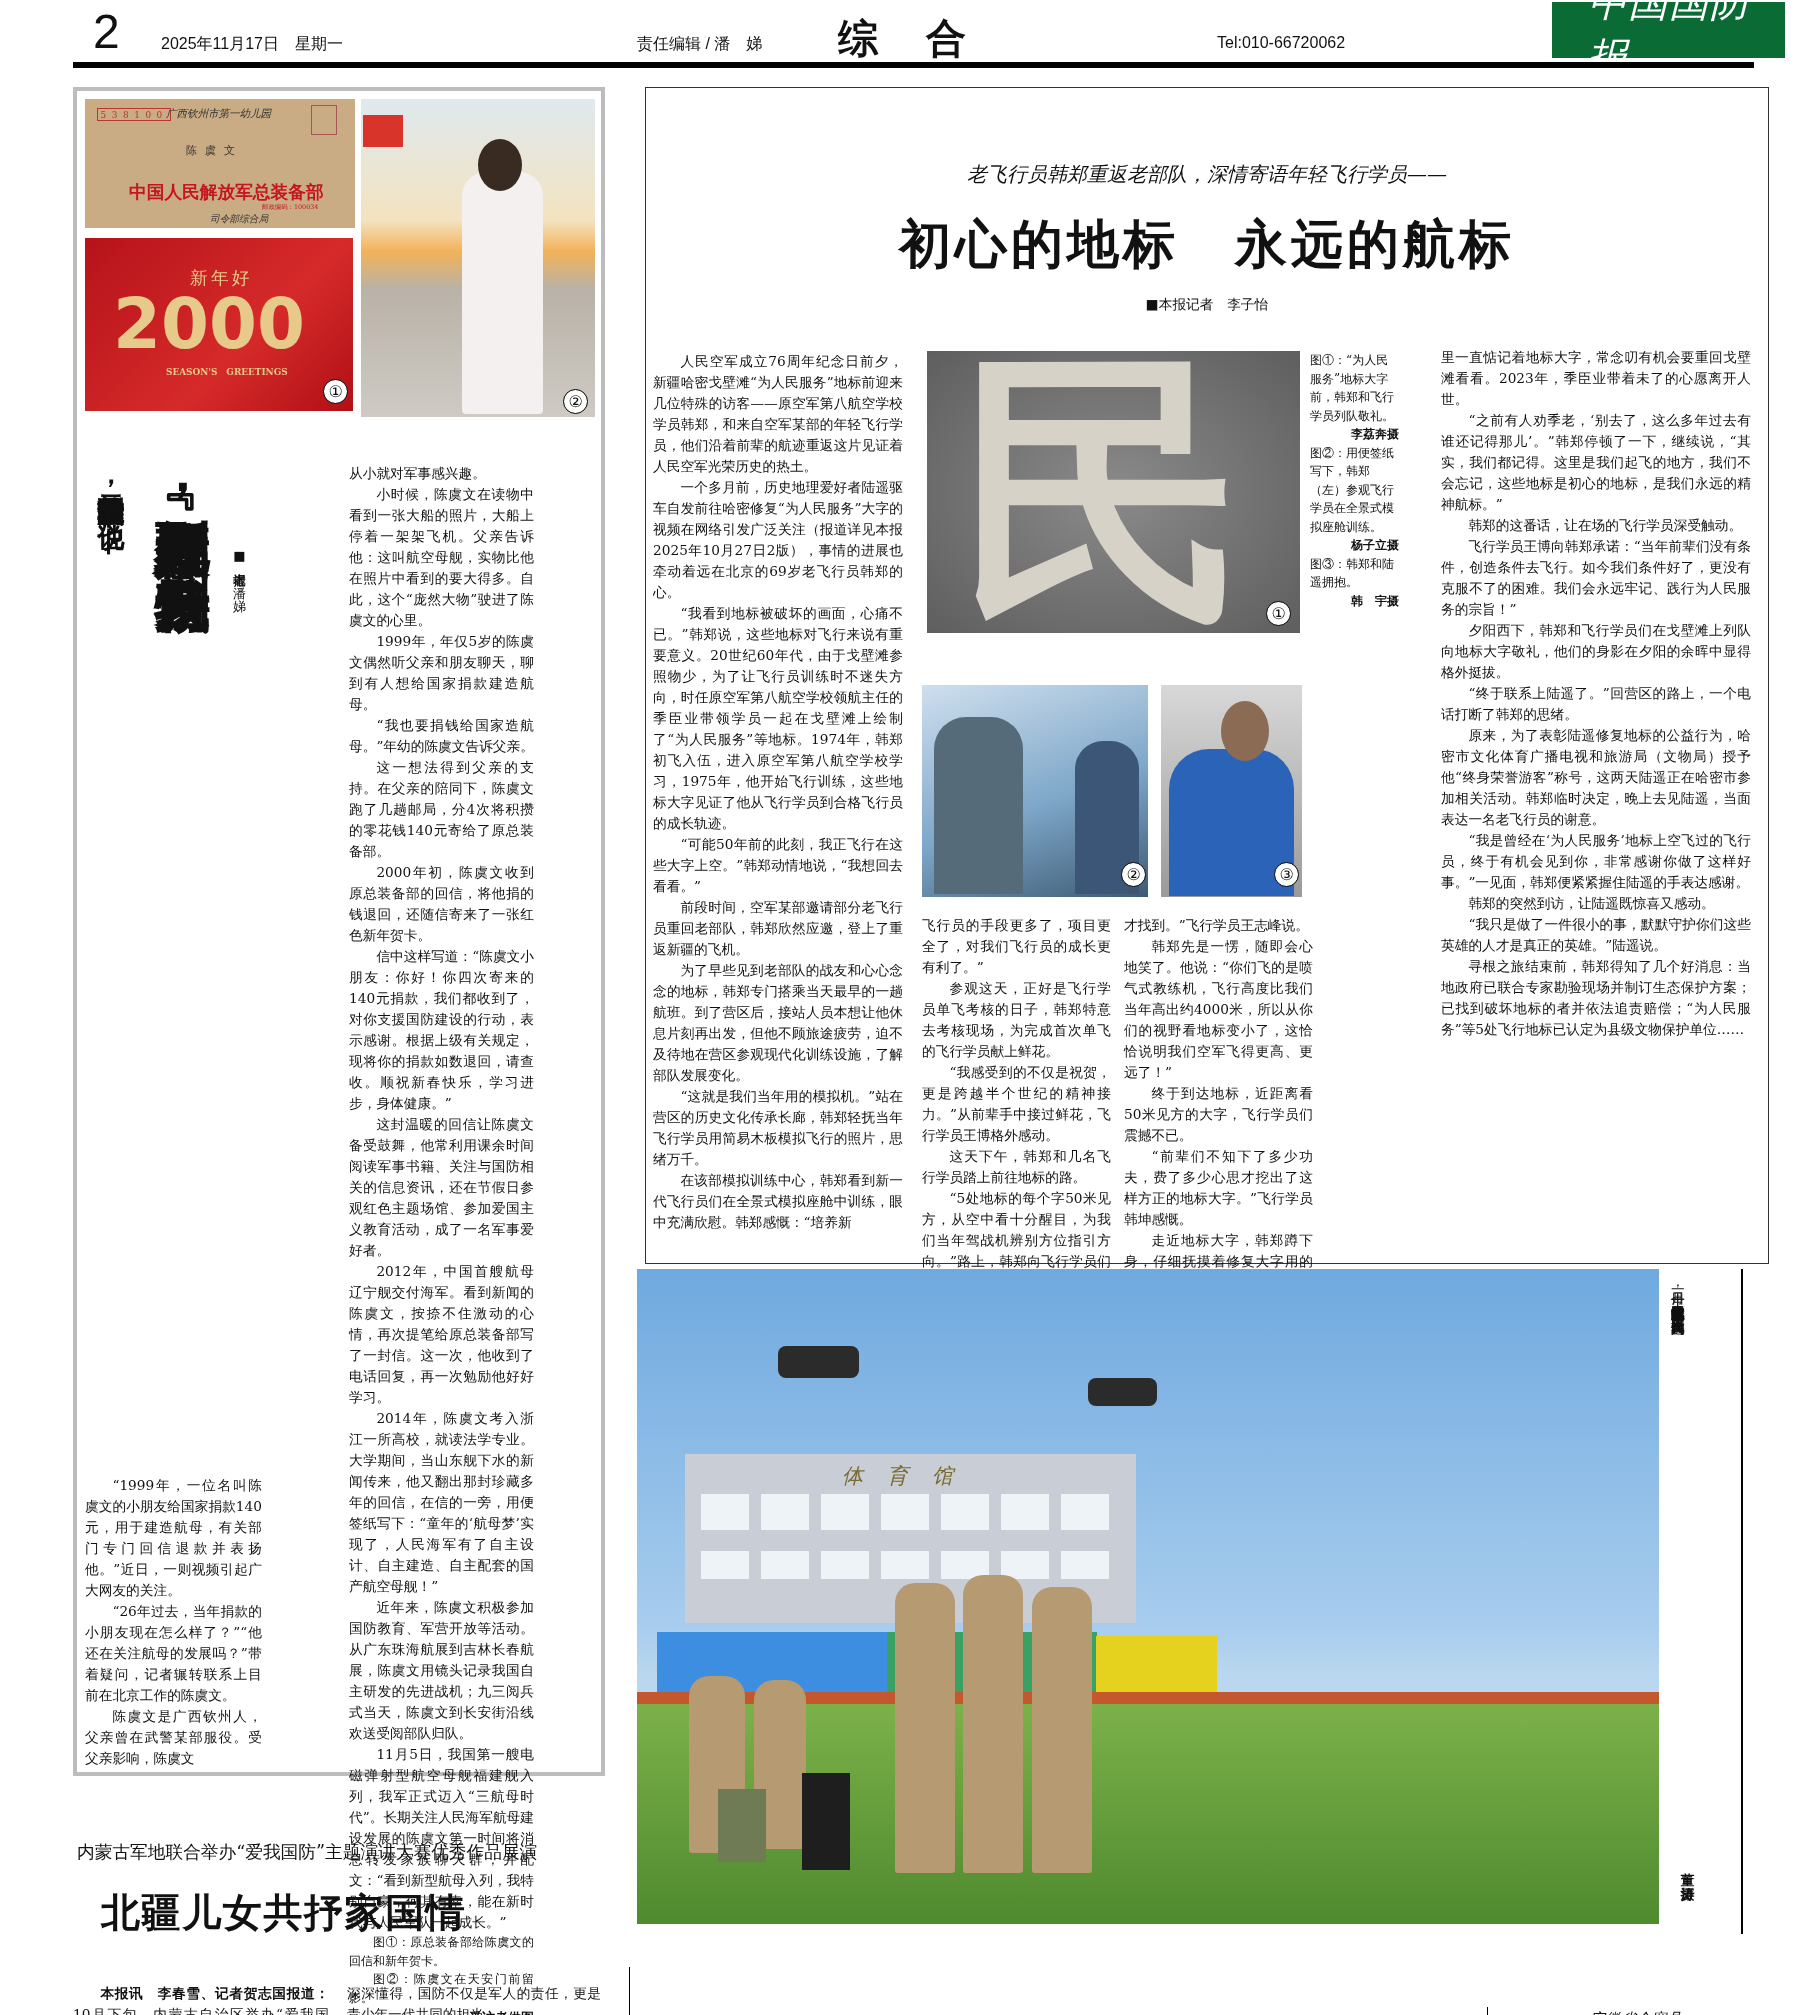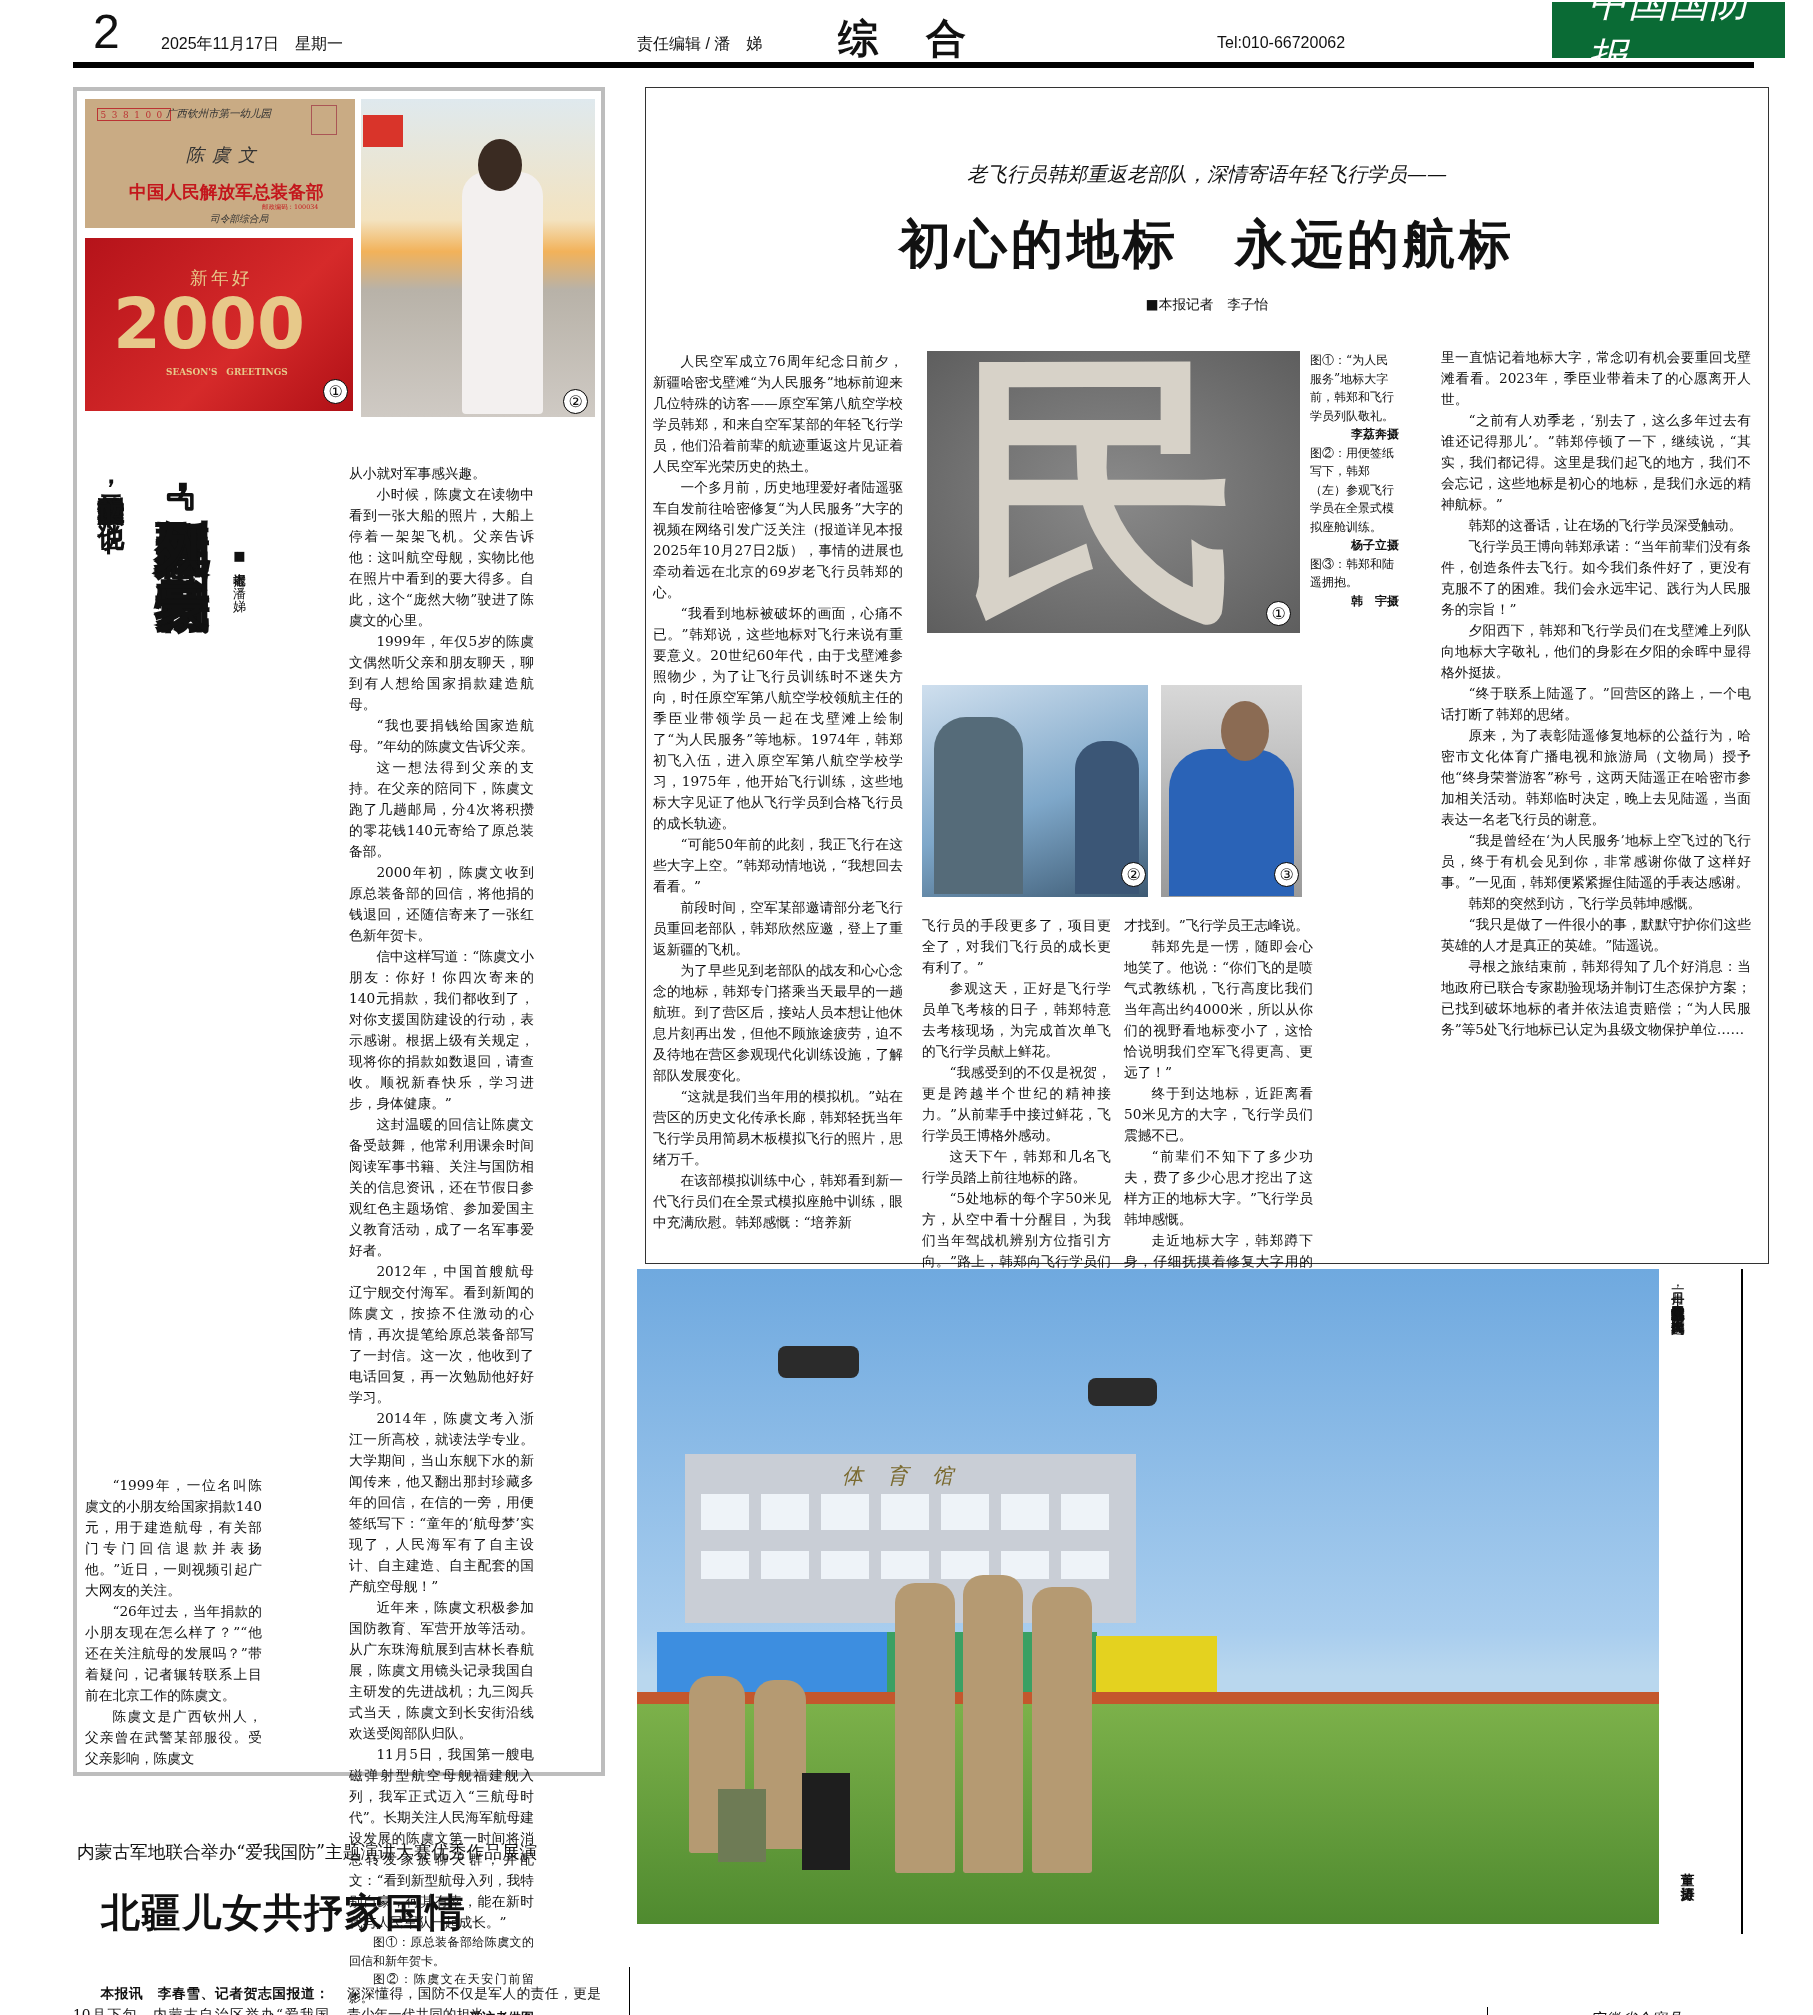--- a/index.html
+++ b/index.html
@@ -37,21 +37,21 @@
 <div class="abs pg-tel">Tel:010-66720062</div>
 <div class="abs logo">中国国防报</div>
 <div class="abs rule"></div>
 
 <div class="abs box-left"></div>
 
 <div class="abs" style="left:85px;top:99px;width:270px;height:129px;background:#c9ab84;">
   <div class="abs" style="left:12px;top:8.9px;font-size:8.9px;color:#b33;letter-spacing:5.6px;border:0.4px solid #b33;padding:0.8px 2.4px;">538100</div>
   <div class="abs" style="left:81px;top:8px;font-size:10.5px;color:#333;font-style:italic;">广西钦州市第一幼儿园</div>
   <div class="abs" style="left:226px;top:5.6px;width:24px;height:28px;border:0.4px solid #a55;"></div>
-  <div class="abs" style="left:101px;top:44px;font-size:18px;color:#333;font-style:italic;letter-spacing:8px;">陈虞文</div>
+  <div class="abs" style="left:101px;top:44px;font-size:11px;color:#333;letter-spacing:8px;">陈虞文</div>
   <div class="abs" style="left:44px;top:81px;font-size:17.7px;color:#c4161c;font-family:'DejaVu Sans',sans-serif;font-weight:bold;">中国人民解放军总装备部</div>
   <div class="abs" style="left:177px;top:104px;font-size:6.4px;color:#c4161c;">邮政编码：100034</div>
   <div class="abs" style="left:113px;top:114px;font-size:9.7px;color:#333;font-style:italic;margin-left:12px;">司令部综合局</div>
 </div>
 
 <div class="abs" style="left:85px;top:238px;width:268px;height:173px;background:linear-gradient(135deg,#b5131a,#d62a2a 60%,#b01016);">
   <div class="abs" style="left:105px;top:28px;font-size:17.7px;color:#e7c98a;letter-spacing:3.2px;">新年好</div>
   <div class="abs" style="left:28px;top:52px;font-size:69px;line-height:69px;color:#e7c98a;font-family:'DejaVu Sans',sans-serif;font-weight:bold;">2000</div>
   <div class="abs" style="left:81px;top:128px;font-size:8.9px;color:#e7c98a;font-weight:bold;">SEASON'S　GREETINGS</div>
   <div class="badge" style="left:238px;top:141px;">①</div>
@@ -155,21 +155,21 @@
 
 <div class="abs col-text" style="left:1441px;top:347px;width:310px;">
   <p style="text-indent:0">里一直惦记着地标大字，常念叨有机会要重回戈壁滩看看。2023年，季臣业带着未了的心愿离开人世。</p>
   <p>“之前有人劝季老，‘别去了，这么多年过去有谁还记得那儿’。”韩郑停顿了一下，继续说，“其实，我们都记得。这里是我们起飞的地方，我们不会忘记，这些地标是初心的地标，是我们永远的精神航标。”</p>
   <p>韩郑的这番话，让在场的飞行学员深受触动。</p>
   <p>飞行学员王博向韩郑承诺：“当年前辈们没有条件，创造条件去飞行。如今我们条件好了，更没有克服不了的困难。我们会永远牢记、践行为人民服务的宗旨！”</p>
   <p>夕阳西下，韩郑和飞行学员们在戈壁滩上列队向地标大字敬礼，他们的身影在夕阳的余晖中显得格外挺拔。</p>
   <p>“终于联系上陆遥了。”回营区的路上，一个电话打断了韩郑的思绪。</p>
   <p>原来，为了表彰陆遥修复地标的公益行为，哈密市文化体育广播电视和旅游局（文物局）授予他“终身荣誉游客”称号，这两天陆遥正在哈密市参加相关活动。韩郑临时决定，晚上去见陆遥，当面表达一名老飞行员的谢意。</p>
   <p>“我是曾经在‘为人民服务’地标上空飞过的飞行员，终于有机会见到你，非常感谢你做了这样好事。”一见面，韩郑便紧紧握住陆遥的手表达感谢。</p>
-  <p>韩郑的突然到访，飞行学员韩坤感慨。</p>
+  <p>韩郑的突然到访，让陆遥既惊喜又感动。</p>
   <p>“我只是做了一件很小的事，默默守护你们这些英雄的人才是真正的英雄。”陆遥说。</p>
   <p>寻根之旅结束前，韩郑得知了几个好消息：当地政府已联合专家勘验现场并制订生态保护方案；已找到破坏地标的者并依法追责赔偿；“为人民服务”等5处飞行地标已认定为县级文物保护单位……</p>
 </div>
 
 <div class="abs photo" style="left:637px;top:1269px;width:1022px;height:655px;background:linear-gradient(180deg,#6fa9df 0%,#a8cdee 55%,#b9d7ee 62%);">
   <div class="abs" style="left:141px;top:77px;width:81px;height:32px;background:#2b2b2b;border-radius:8px;"></div>
   <div class="abs" style="left:451px;top:109px;width:69px;height:28px;background:#2b2b2b;border-radius:8px;"></div>
   <div class="abs" style="left:48px;top:185px;width:451px;height:169px;background:#c9ced6;">
     <div class="abs" style="left:157px;top:8px;font-size:21px;color:#7a6a2f;letter-spacing:24px;font-style:italic;">体育馆</div>
     <div class="abs" style="left:16px;top:40px;width:419px;height:36px;background:repeating-linear-gradient(90deg,#eef3f8 0 48px,#c9ced6 48px 60px);"></div>

